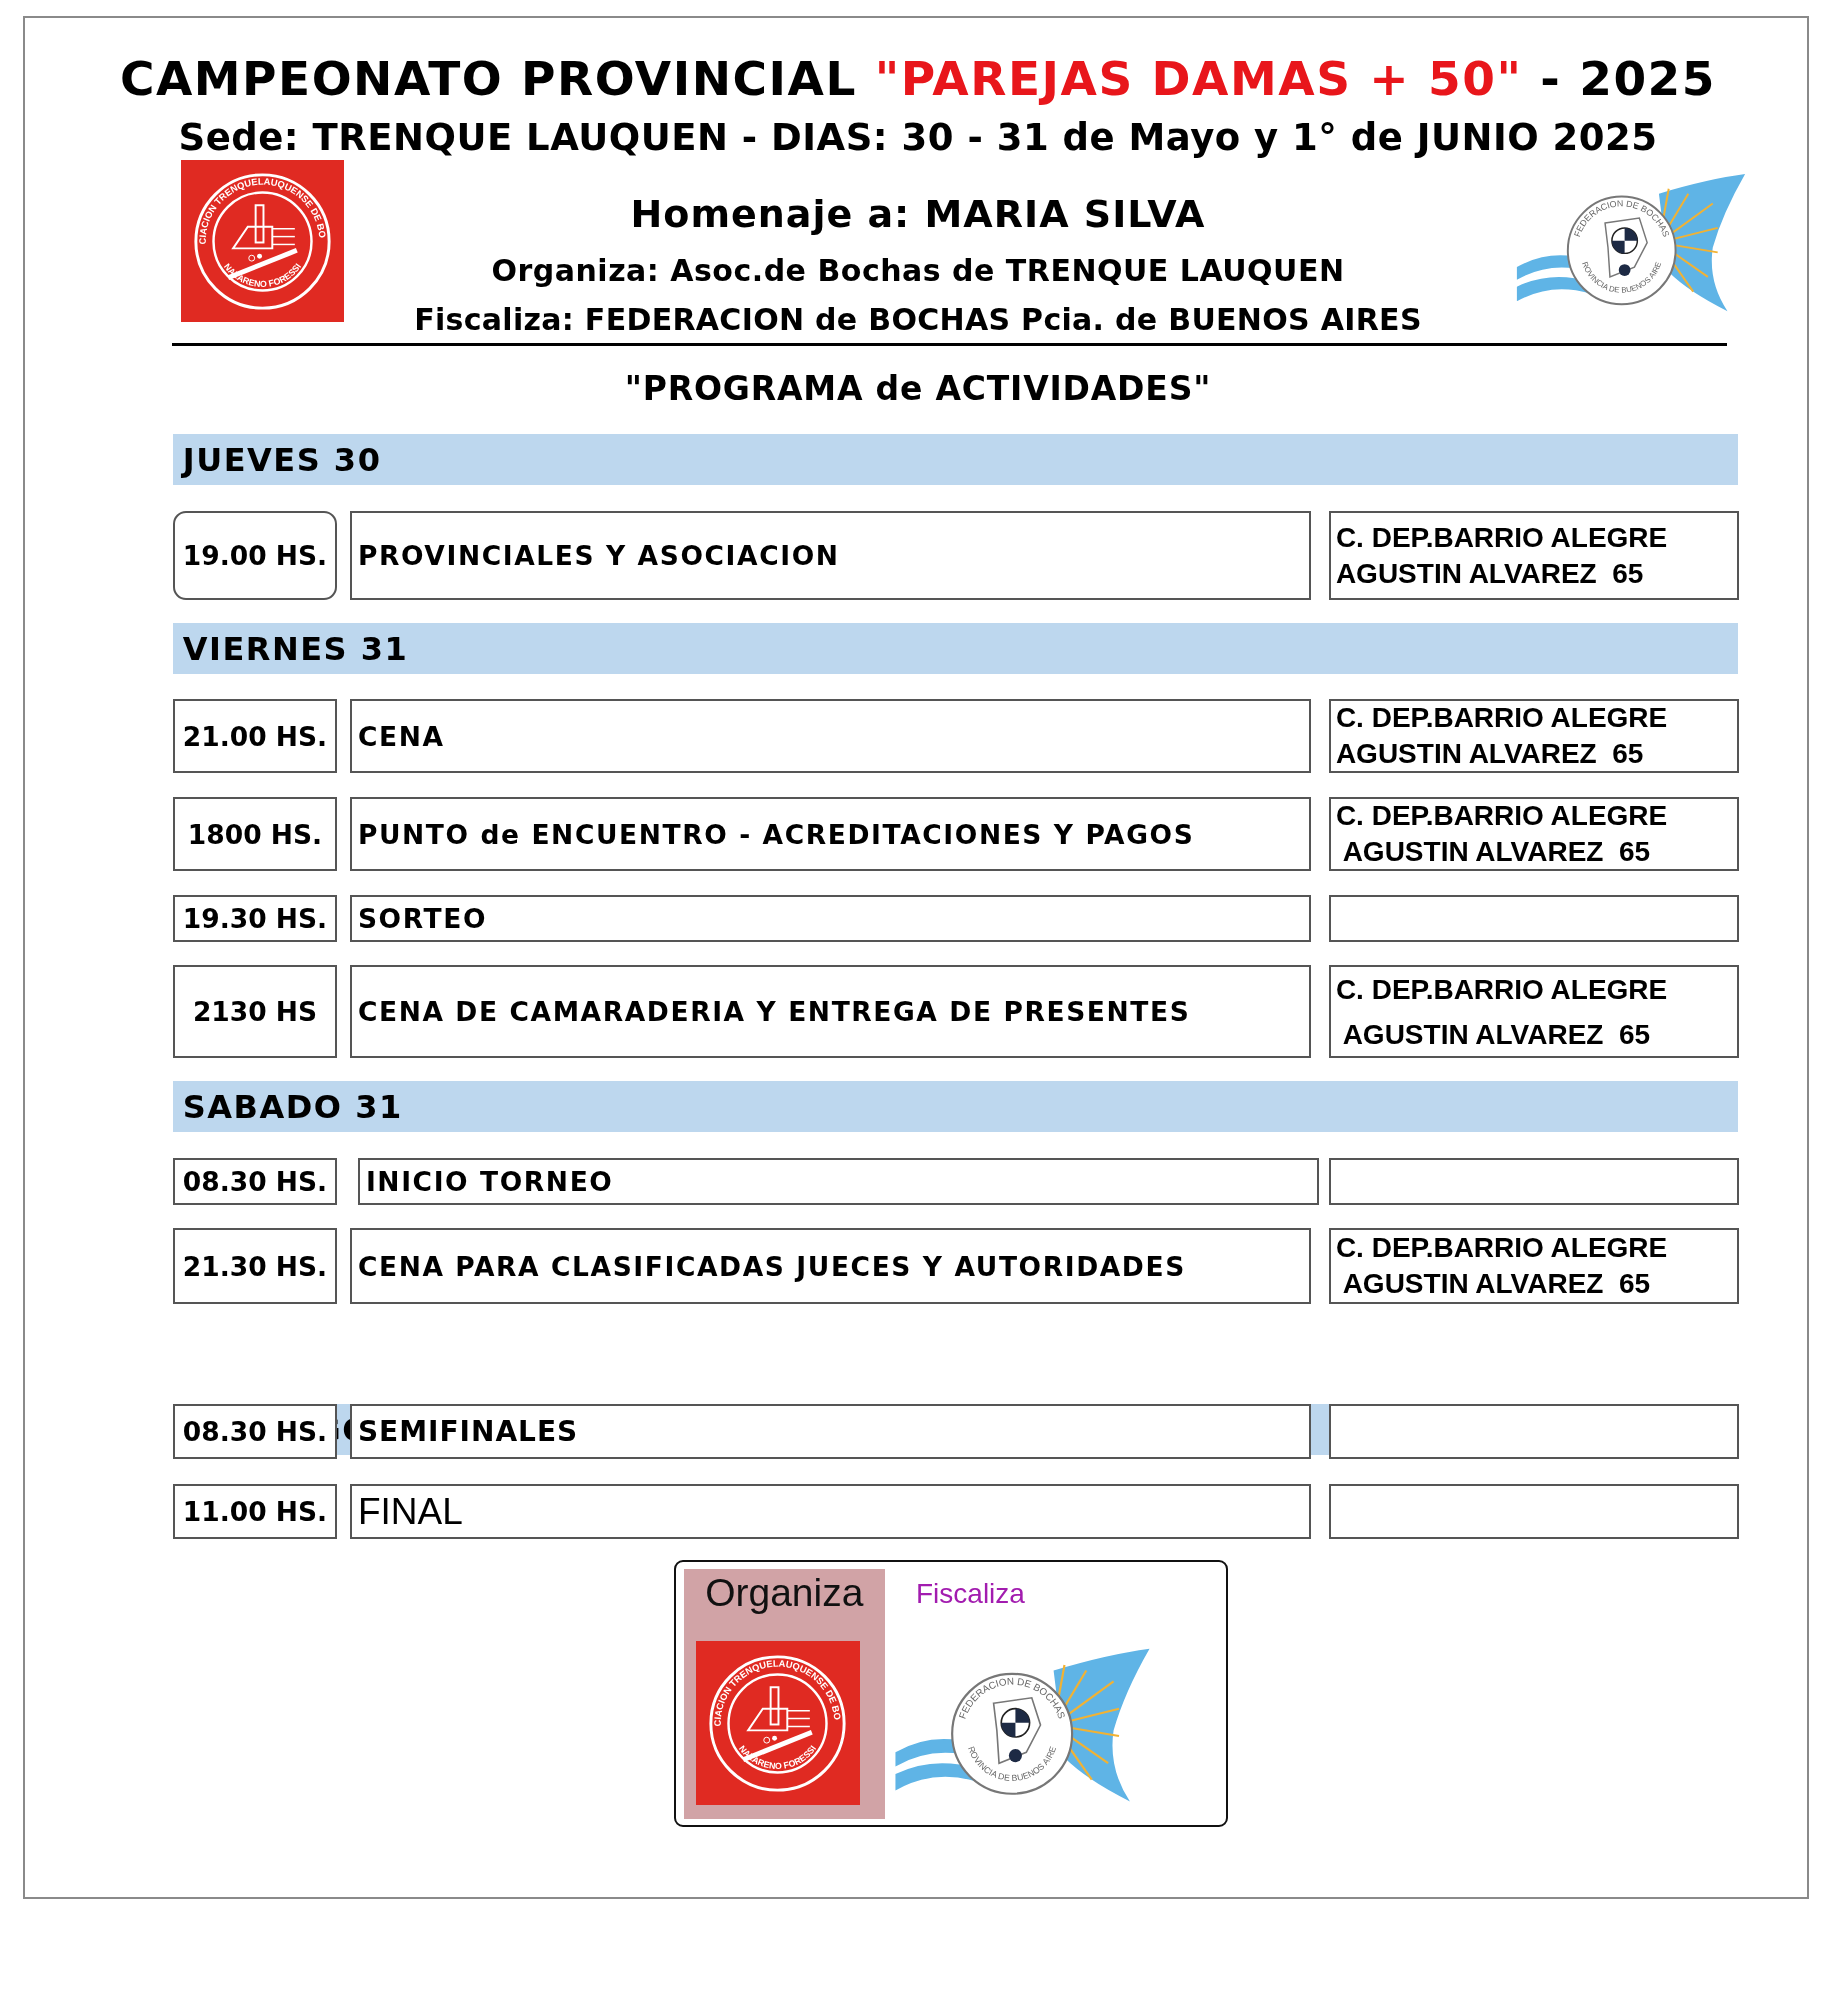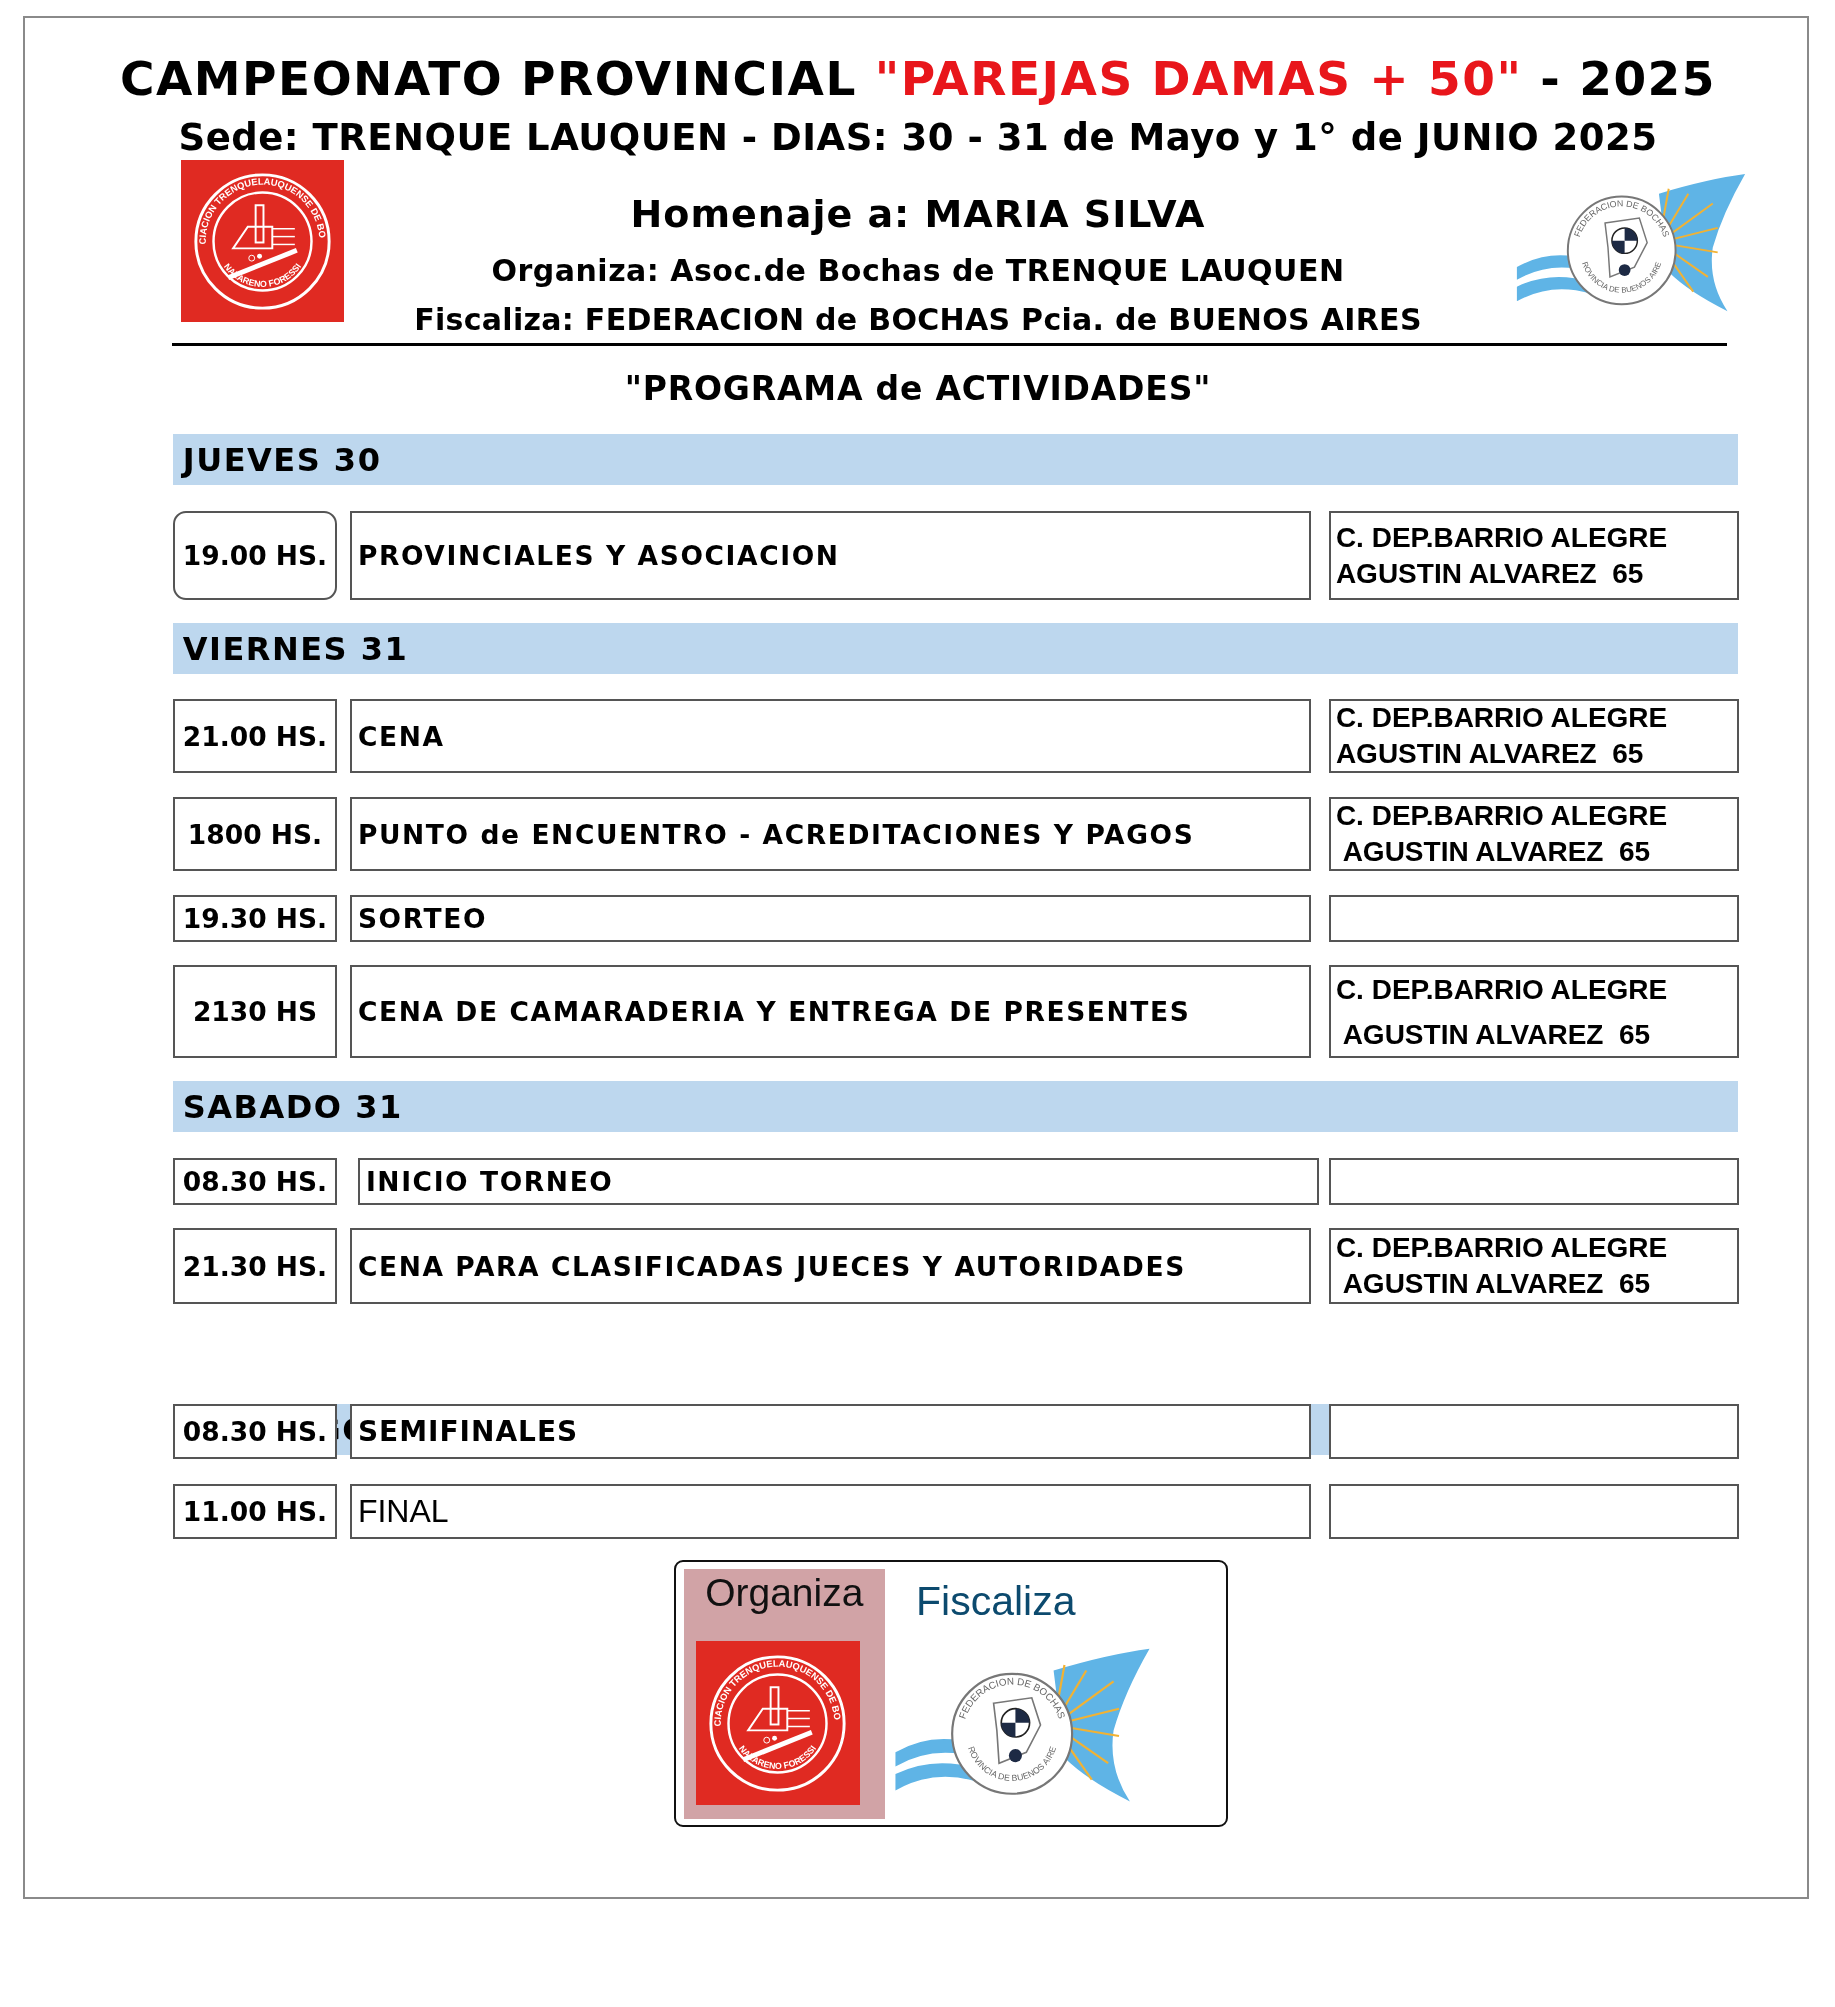--- a/index.html
+++ b/index.html
@@ -21,28 +21,28 @@
   .logo-top-right { left:1512px; top:174px; width:238px; height:147px; }
 
   .day-bar { position:absolute; left:173px; width:1565px; height:51px; background:#bdd7ee; }
   .day-bar span { position:absolute; left:9.8px; top:50%; transform:translateY(-50%); font-weight:bold; font-size:32px; font-family:"DejaVu Sans", sans-serif; letter-spacing:1.5px; white-space:nowrap; }
 
   .cell { position:absolute; border:2.9px double #555; box-sizing:border-box; background:#fff; display:flex; align-items:center; }
   .c-time { left:173px; width:164px; justify-content:center; font-weight:bold; font-size:26.5px; font-family:"DejaVu Sans", sans-serif; white-space:nowrap; }
   .c-desc { left:350px; width:961px; padding-left:5.9px; font-weight:bold; font-size:26.5px; font-family:"DejaVu Sans", sans-serif; letter-spacing:1.6px; white-space:nowrap; }
   .c-desc.two { flex-direction:column; align-items:flex-start; justify-content:center; line-height:43px; }
   .c-desc.big { font-size:28px; letter-spacing:1px; }
-  .c-desc.plain { font-weight:normal; font-family:"Liberation Sans", sans-serif; font-size:32px; letter-spacing:0; }
+  .c-desc.plain { font-weight:normal; font-family:"Liberation Sans", sans-serif; font-size:37px; letter-spacing:0; }
   .c-loc { left:1329px; width:410px; padding-left:4.9px; flex-direction:column; align-items:flex-start; justify-content:center; font-weight:bold; font-size:28px; font-family:"Liberation Sans", sans-serif; white-space:pre; }
   .c-loc span { display:block; line-height:36px; }
 
   .footer-box { position:absolute; left:674px; top:1560px; width:554px; height:267px; border:2.9px solid #111; border-radius:9px; box-sizing:border-box; background:#fff; overflow:hidden; }
   .footer-org { position:absolute; left:7.8px; top:6.9px; width:201px; height:250px; background:#d1a3a6; }
   .footer-org-label { position:absolute; left:0; top:2px; width:201px; text-align:center; font-size:39px; color:#111; font-family:"Liberation Sans", sans-serif; }
-  .footer-fis-label { position:absolute; left:240px; top:15.7px; font-size:41px; color:#0c4a6e; font-family:"Liberation Sans", sans-serif; }
+  .footer-fis-label { position:absolute; left:240px; top:15.7px; font-size:28px; color:#a21caf; font-family:"Liberation Sans", sans-serif; }
   .footer-red { left:19.6px; top:79px; width:164px; height:164px; }
   .footer-fed { left:214px; top:86px; width:265px; height:165px; }
 </style>
 </head>
 <body>
 
 <div class="frame"></div>
 
 <div class="center-text title">
   <span>CAMPEONATO PROVINCIAL </span><span class="red">"PAREJAS DAMAS + 50"</span><span> - 2025</span>

